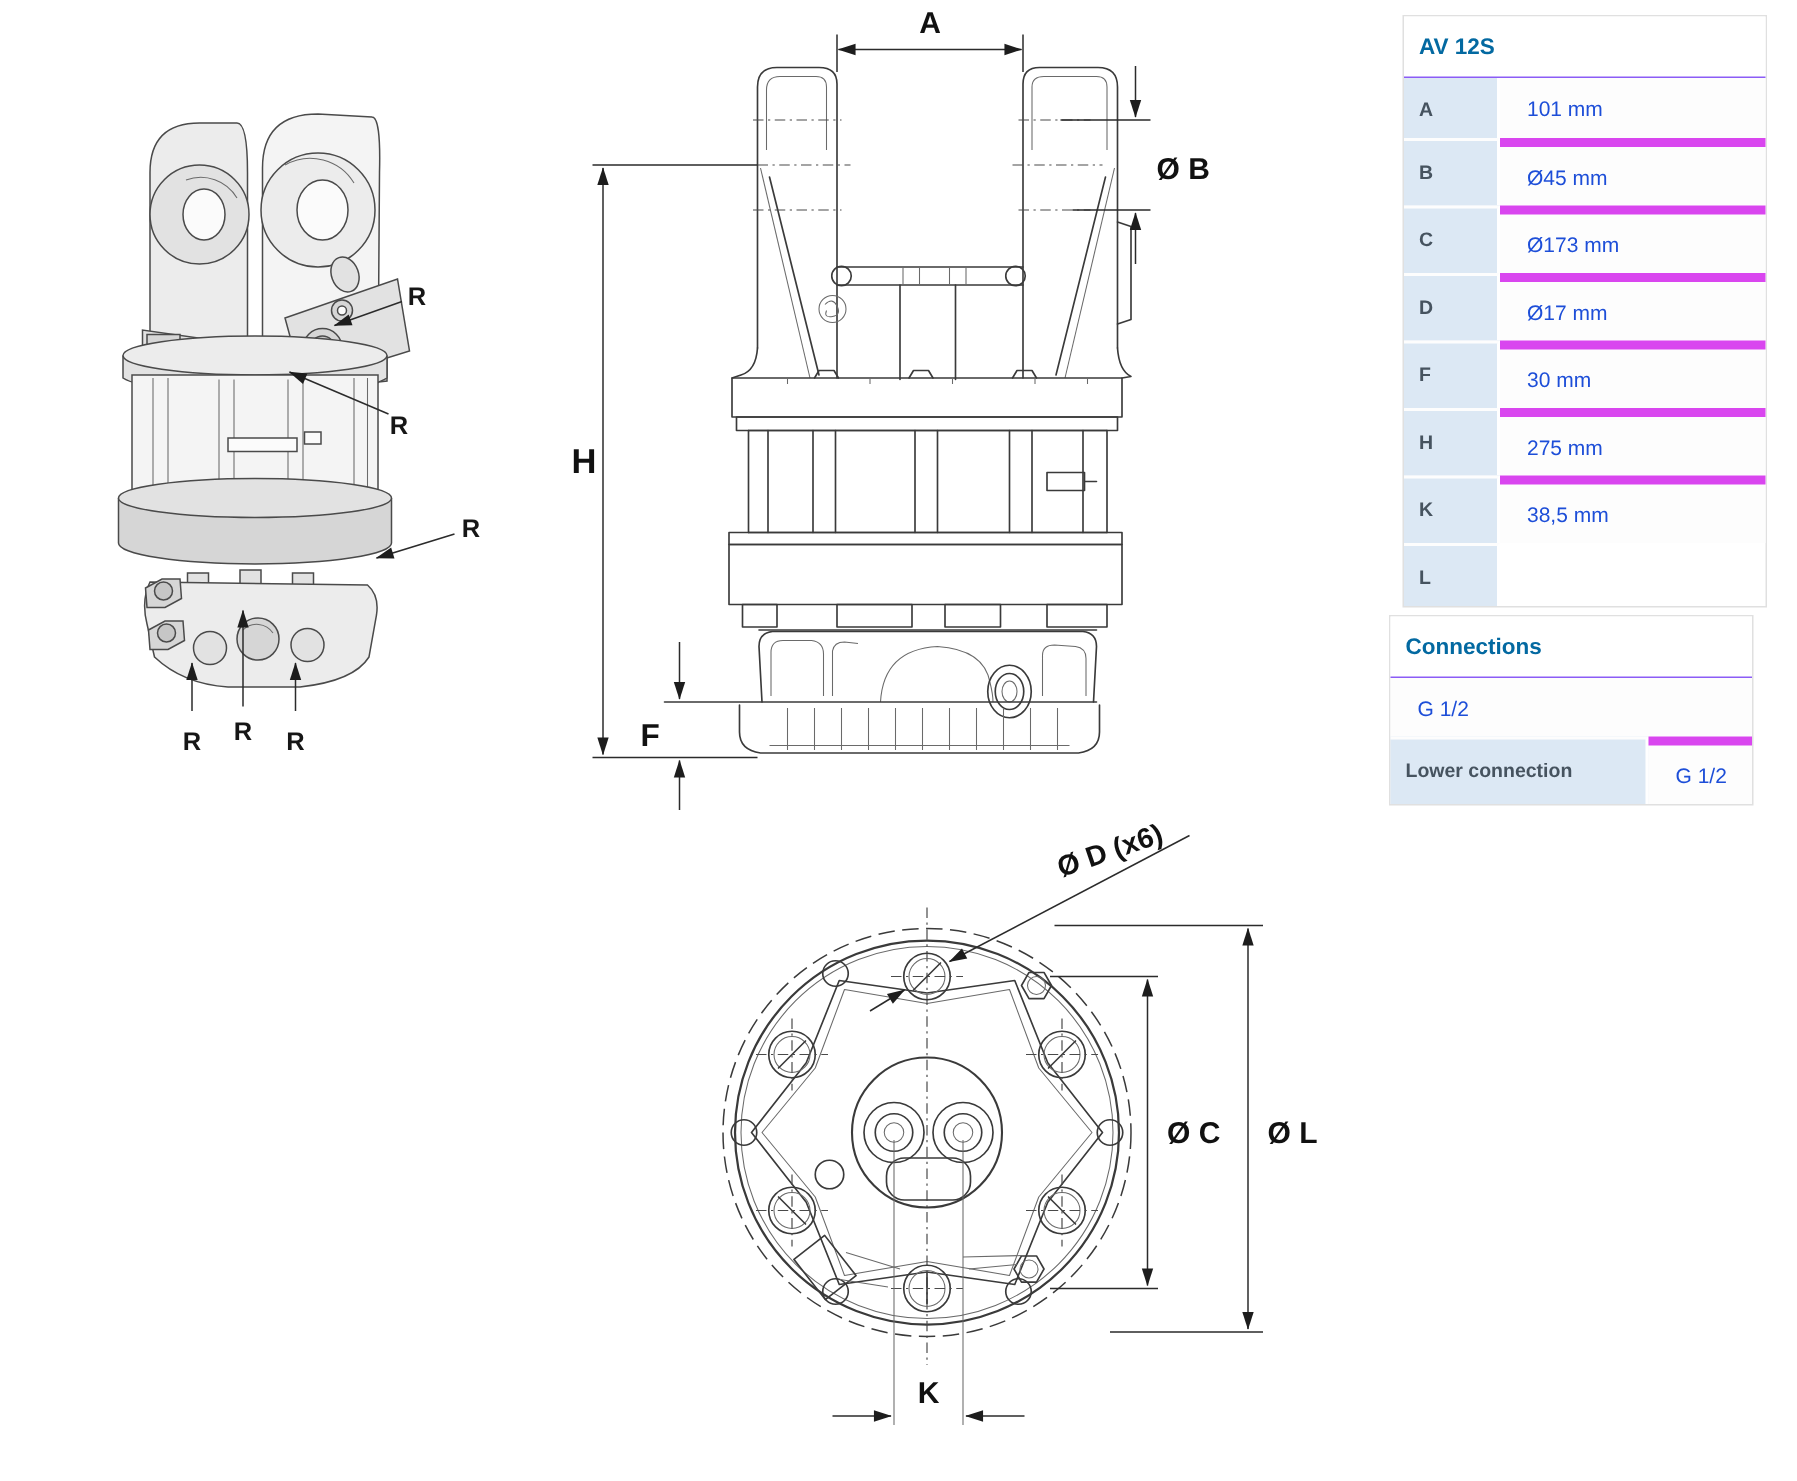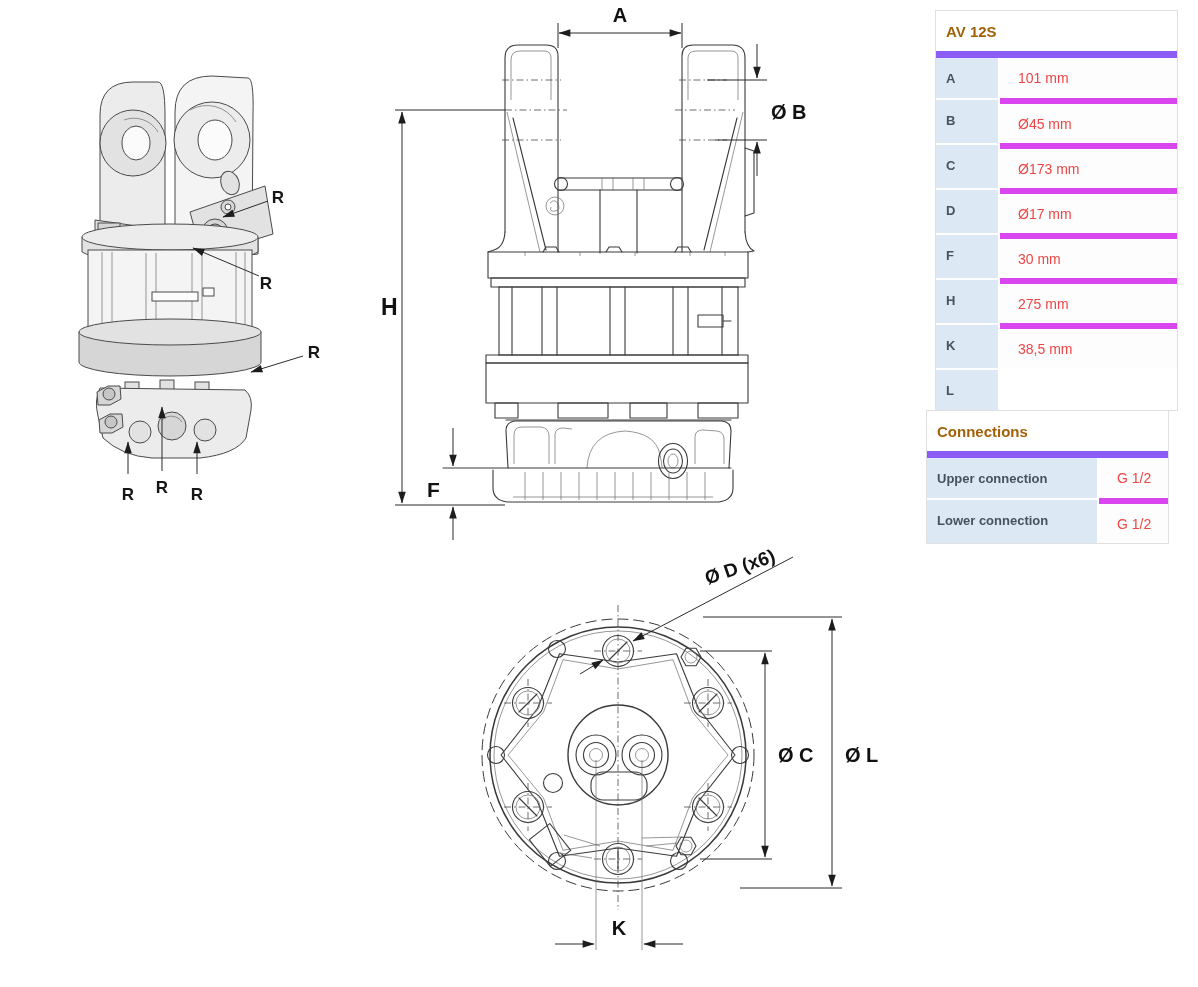--- a/index.html
+++ b/index.html
@@ -17,29 +17,29 @@
   .lblR{font:600 17px "Liberation Sans",sans-serif;fill:#161616;}
   
   .f0{fill:#f4f4f4;stroke:#4a4a4a;stroke-width:1;}
   .f1{fill:#ececec;stroke:#4a4a4a;stroke-width:1;}
   .f2{fill:#e2e2e2;stroke:#4a4a4a;stroke-width:1;}
   .f3{fill:#d6d6d6;stroke:#4a4a4a;stroke-width:1;}
   .f4{fill:#c6c6c6;stroke:#4a4a4a;stroke-width:1;}
   .fw{fill:#fbfbfb;stroke:#4a4a4a;stroke-width:1;}
   
   .tbl{position:absolute;width:243px;border:1px solid #e0e0e0;background:#fff;box-sizing:border-box;}
-  .tbl-head{background:#fff;border-bottom:7px solid #8b5cf6;
-            font-size:15px;font-weight:700;color:#a16207;
+  .tbl-head{background:#fff;border-bottom:1px solid #8b5cf6;
+            font-size:15px;font-weight:700;color:#0369a1;
             padding:12px 10px 11px 10px;}
   .trow{display:flex;}
   .trow + .trow .tval{border-top:6px solid #d946ef;}
   .trow + .trow .tlab{border-top:2px solid #fdfdfd;}
   .tlab{background:#dce8f4;color:#46535f;font-size:13px;font-weight:700;
         padding:13px 6px 12px 10px;box-sizing:border-box;border-right:2px solid #fff;}
-  .tval{background:#fdfdfd;color:#ef4444;font-size:14px;font-weight:400;
+  .tval{background:#fdfdfd;color:#1d4ed8;font-size:14px;font-weight:400;
         padding:12px 6px 11px 18px;box-sizing:border-box;flex:1;}
   .spec .tlab{width:64px;}
   .conn .tlab{width:172px;}
 </style>
 </head>
 <body>
 
 <div id="sheet">
 
   <svg style="left:40px;top:70px;" width="320" height="440" viewBox="0 0 320 440">
@@ -387,21 +387,20 @@
       <div class="tval">38,5 mm</div>
     </div>
     <div class="trow">
       <div class="tlab">L</div>
     </div>
   </div>
 
   <div class="tbl conn" style="left:926px;top:410px;">
     <div class="tbl-head">Connections</div>
     <div class="trow">
-      <div class="tlab">Upper connection</div>
       <div class="tval">G 1/2</div>
     </div>
     <div class="trow">
       <div class="tlab">Lower connection</div>
       <div class="tval">G 1/2</div>
     </div>
   </div>
 
 </div>
 

